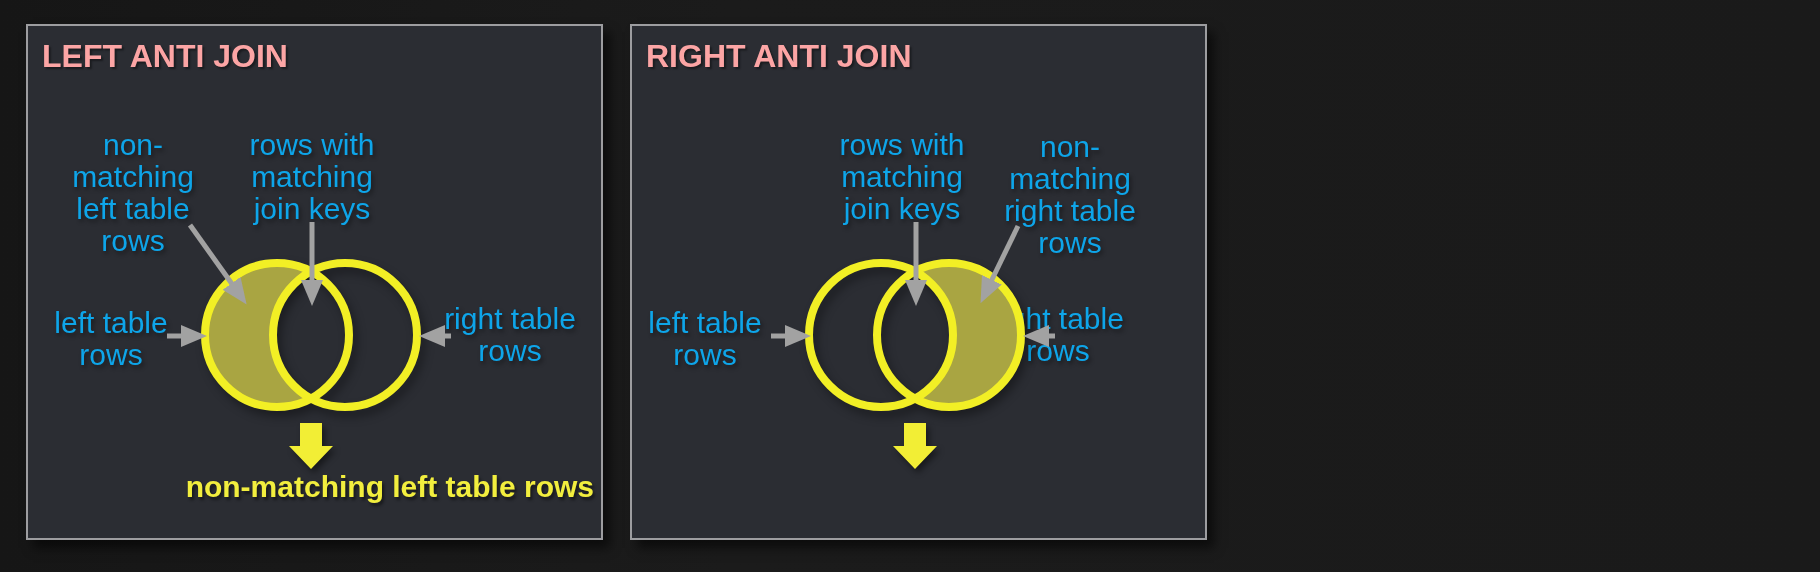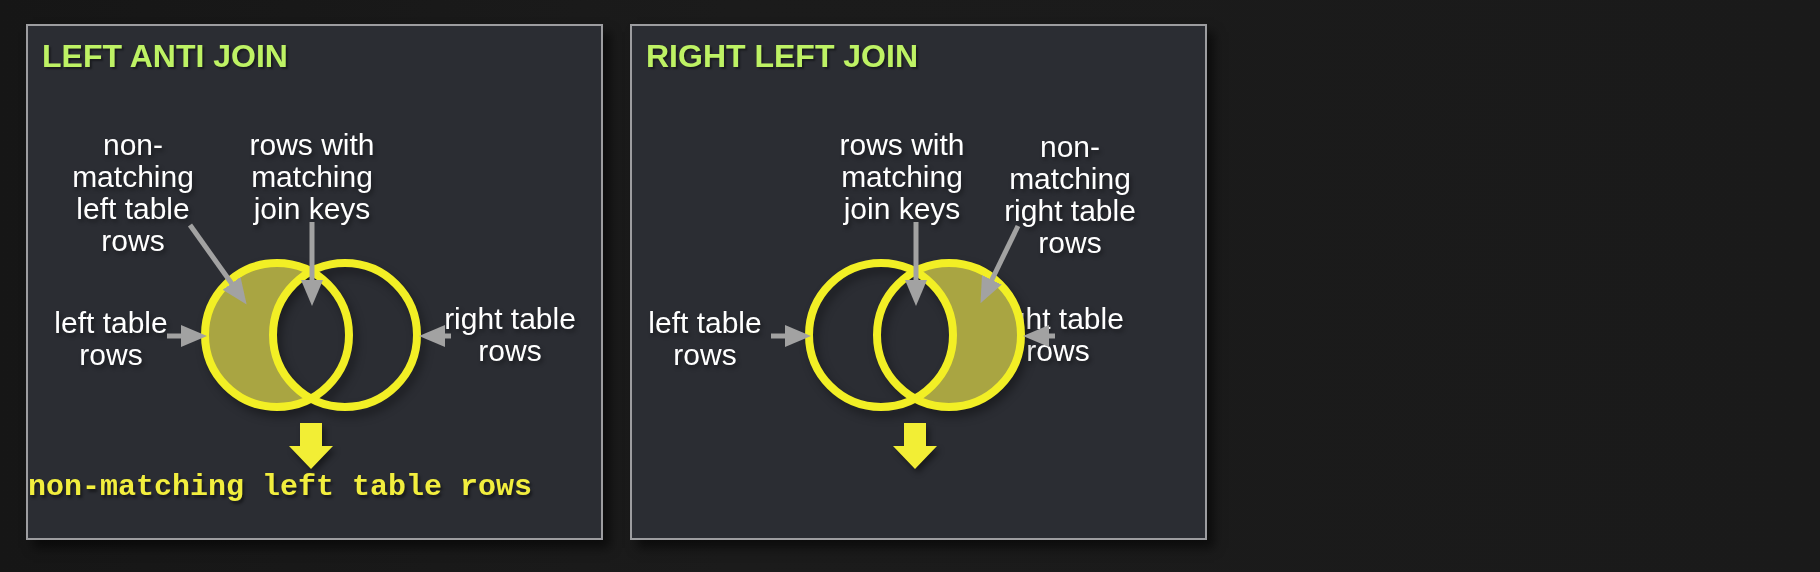--- a/index.html
+++ b/index.html
@@ -29,32 +29,32 @@
   #panel-left  { left: 26px; }
   #panel-right { left: 630px; }
 
   .panel-title {
     position: absolute;
     left: 14px;
     top: 12px;
     margin: 0;
     font-size: 32px;
     font-weight: bold;
-    color: #bef264;
+    color: #fca5a5;
     letter-spacing: 0px;
     text-shadow: 2px 2px 2px rgba(0,0,0,0.4);
   }
   .ann {
     position: absolute;
     width: 160px;
     text-align: center;
     white-space: pre-line;
     font-size: 30px;
     line-height: 32px;
-    color: #ffffff;
+    color: #0ea5e9;
     text-shadow: 2px 3px 4px rgba(0,0,0,0.40);
   }
   .venn-svg {
     position: absolute;
     left: 0; top: 0;
     width: 573px;
     height: 512px;
   }
   .ring {
     fill: none;
@@ -68,26 +68,25 @@
   }
   .big-arrow {
     fill: #f2ee35;
     filter: drop-shadow(3px 4px 3px rgba(0,0,0,0.45));
   }
   .result {
     position: absolute;
     left: 0;
     top: 444px;
     width: 566px;
-    text-align: left;
+    text-align: right;
     font-size: 30px;
     font-weight: bold;
     color: #f2ee3e;
     text-shadow: 2px 3px 3px rgba(0,0,0,0.45);
-    font-family: Liberation Mono, monospace;
   }
 </style>
 </head>
 <body>
 
 <div class="stage">
 
   <section class="panel" id="panel-left">
     <h2 class="panel-title">LEFT ANTI JOIN</h2>
 
@@ -125,21 +124,21 @@
       <line class="ann-arrow" x1="139" y1="310" x2="171" y2="310" marker-end="url(#ah1)"></line>
       <line class="ann-arrow" x1="423" y1="310" x2="399" y2="310" marker-end="url(#ah1)"></line>
 
       <polygon class="big-arrow" points="272,397 294,397 294,420 305,420 283,443 261,420 272,420"></polygon>
     </svg>
 
     <div class="result">non-matching left table rows</div>
   </section>
 
   <section class="panel" id="panel-right">
-    <h2 class="panel-title">RIGHT LEFT JOIN</h2>
+    <h2 class="panel-title">RIGHT ANTI JOIN</h2>
 
     <div class="ann" style="left:190px; top:103px;">rows with
 matching
 join keys</div>
     <div class="ann" style="left:358px; top:105px;">non-
 matching
 right table
 rows</div>
     <div class="ann" style="left:-7px; top:281px;">left table
 rows</div>

